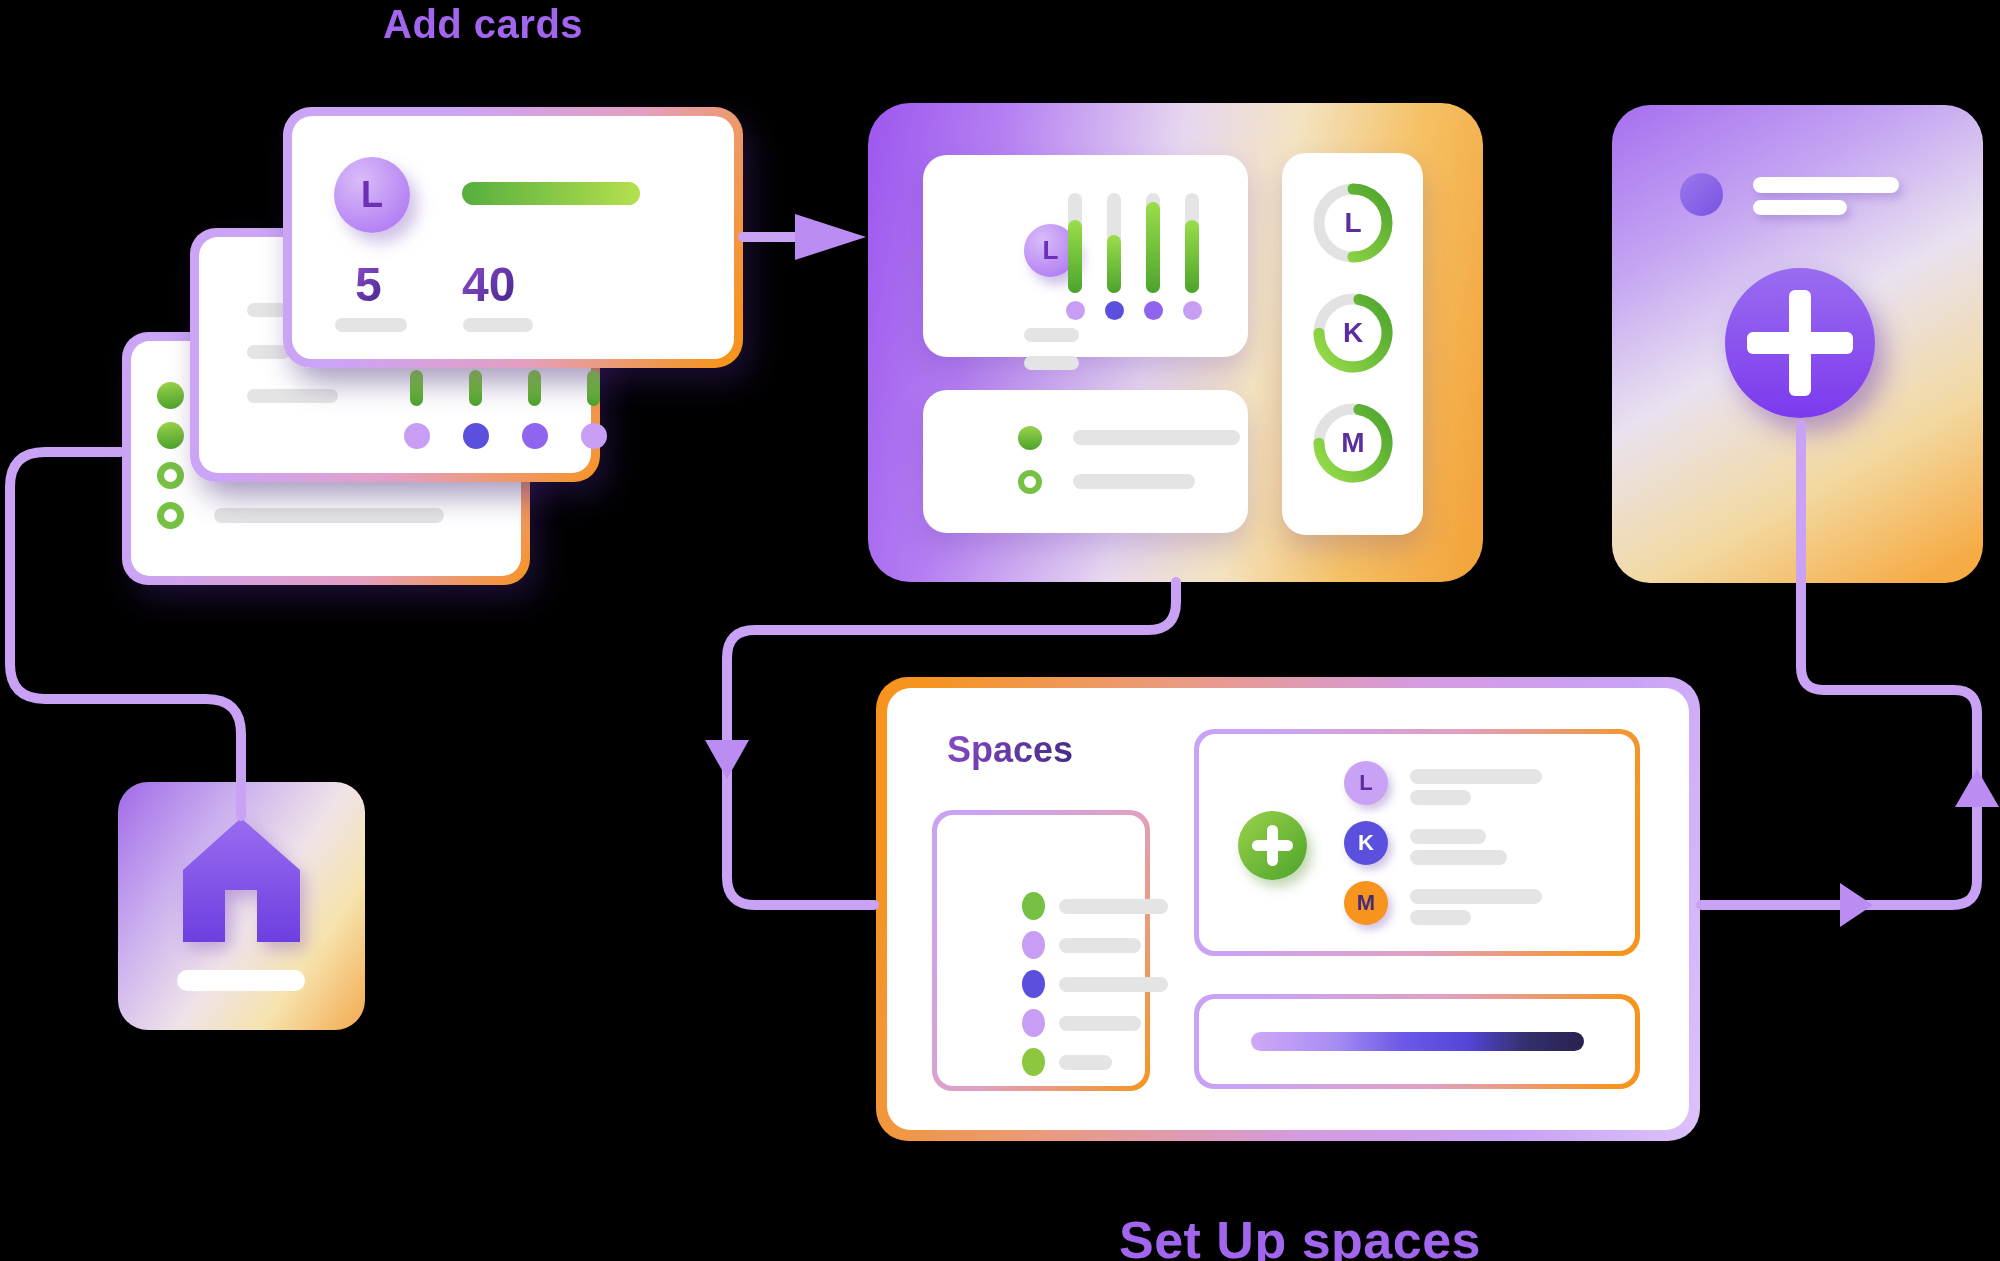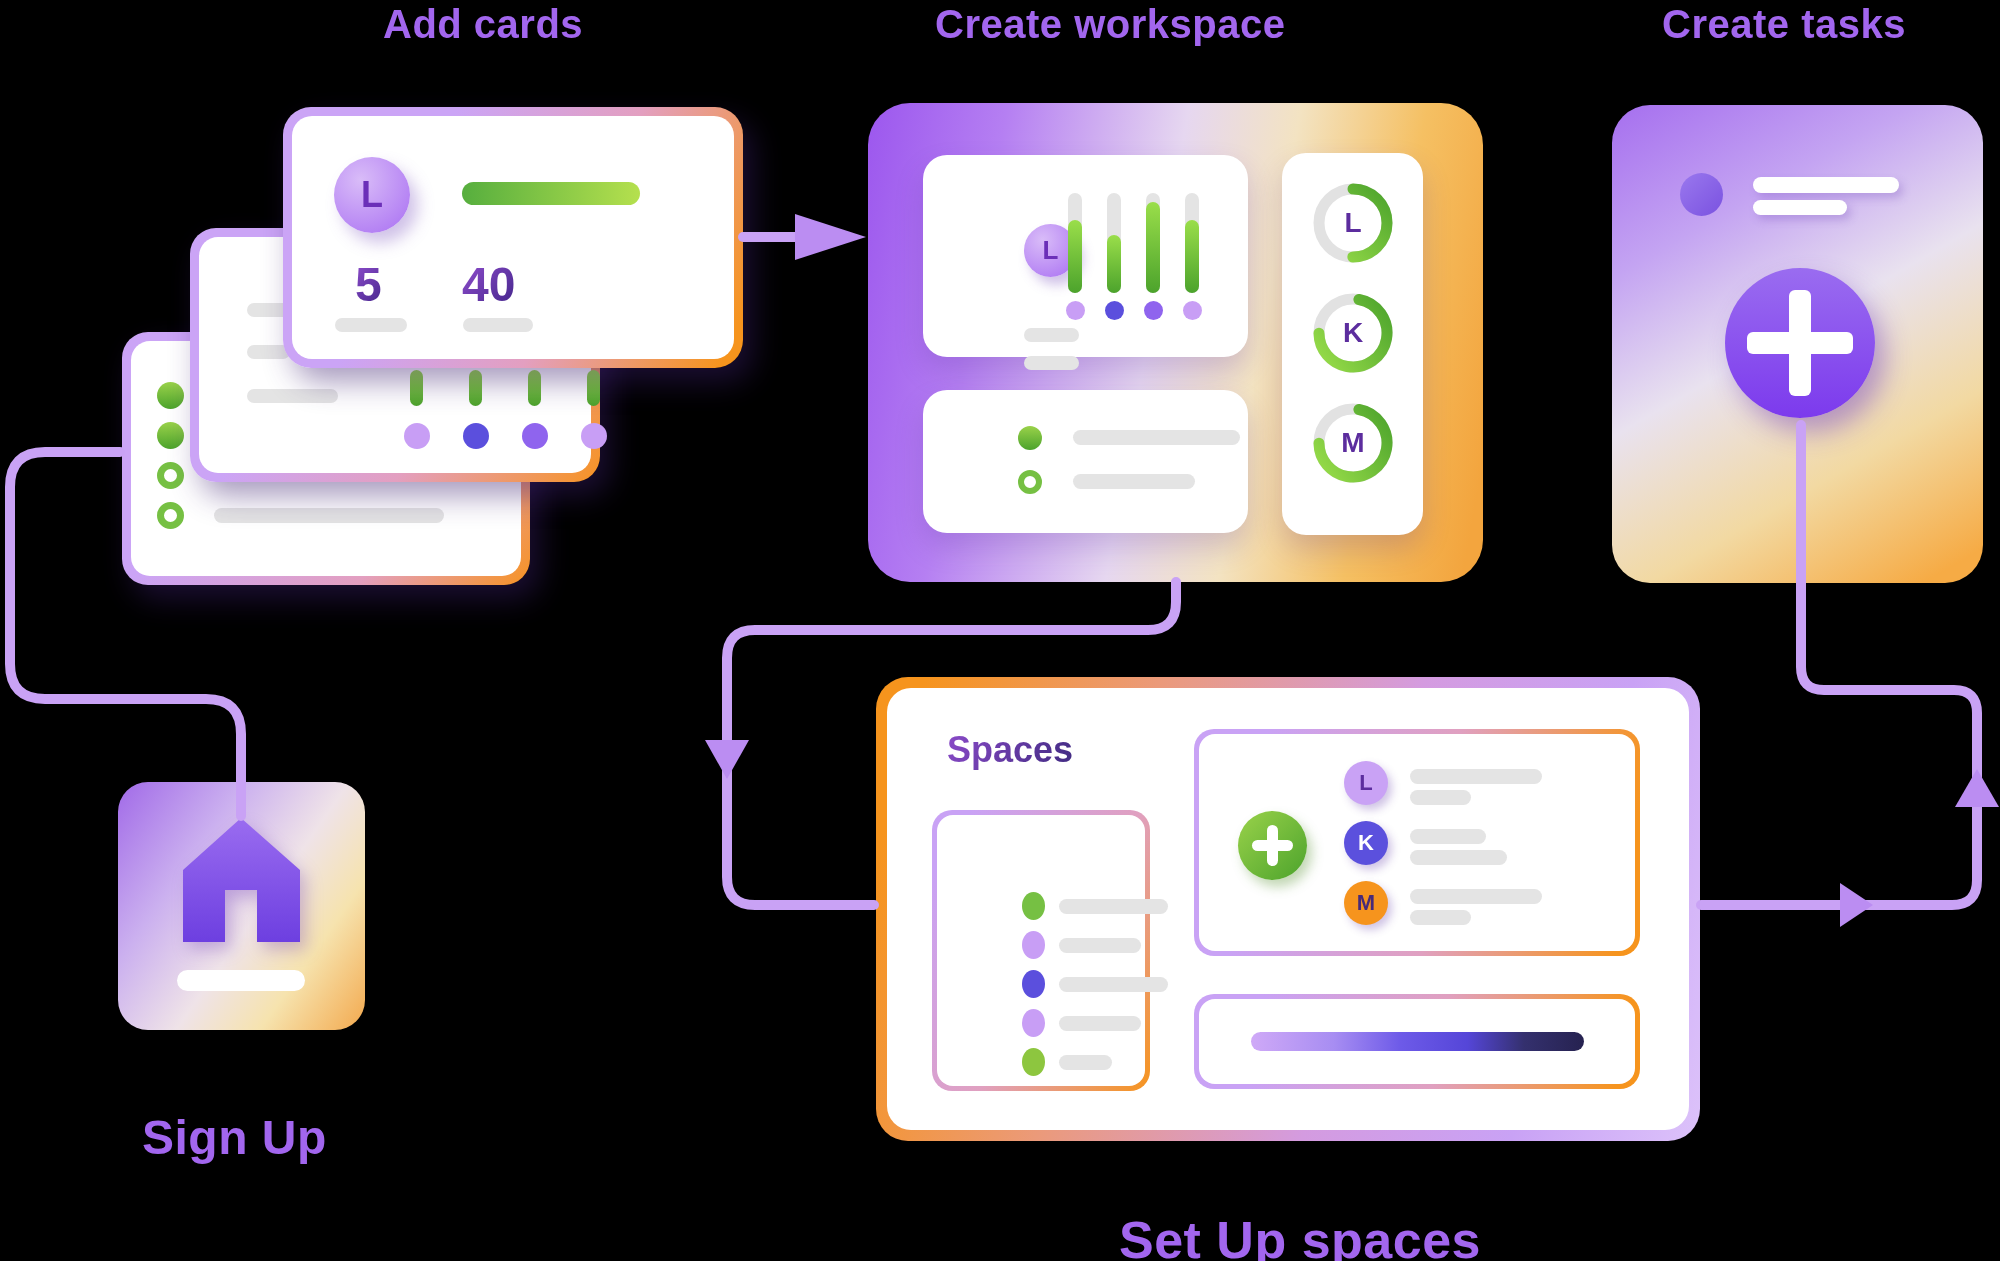--- a/index.html
+++ b/index.html
@@ -23,23 +23,20 @@
   .plusbar{position:absolute;background:#fff;border-radius:6px;}
   svg{display:block;}
   .connector{position:absolute;left:0;top:0;pointer-events:none;}
 </style>
 </head>
 <body>
 
 <div class="stage">
 
   <div class="lbl" style="left:383px;top:2px;font-size:40px;">Add cards</div>
-  <div class="lbl" style="left:935px;top:2px;font-size:40px;">Create workspace</div>
-  <div class="lbl" style="left:1662px;top:2px;font-size:40px;">Create tasks</div>
-  <div class="lbl" style="left:142px;top:1110px;font-size:48px;">Sign Up</div>
   <div class="lbl" style="left:1119px;top:1210px;font-size:52px;">Set Up spaces</div>
 
   <div class="gb shadow" style="left:122px;top:332px;width:408px;height:253px;border-radius:26px;background:linear-gradient(130deg,#cba4f6 35%,#e39fc0 72%,#f79322 100%);">
     <div class="inner" style="left:9px;top:9px;right:9px;bottom:9px;border-radius:19px;"></div>
     <div class="abs" id="back-bullets" style="left:0;top:0;width:100%;height:100%;">
         <div class="dot" style="left: 35px; top: 50px; width: 27px; height: 27px; background: linear-gradient(rgb(154, 210, 74), rgb(76, 163, 44));"></div>
         <div class="dot" style="left: 35px; top: 90px; width: 27px; height: 27px; background: linear-gradient(rgb(154, 210, 74), rgb(76, 163, 44));"></div>
         <div class="dot" style="left: 35px; top: 130px; width: 27px; height: 27px; background: rgb(255, 255, 255); border: 7px solid rgb(118, 192, 67); box-sizing: border-box;"></div>
         <div class="dot" style="left: 35px; top: 170px; width: 27px; height: 27px; background: rgb(255, 255, 255); border: 7px solid rgb(118, 192, 67); box-sizing: border-box;"></div>
       </div>

